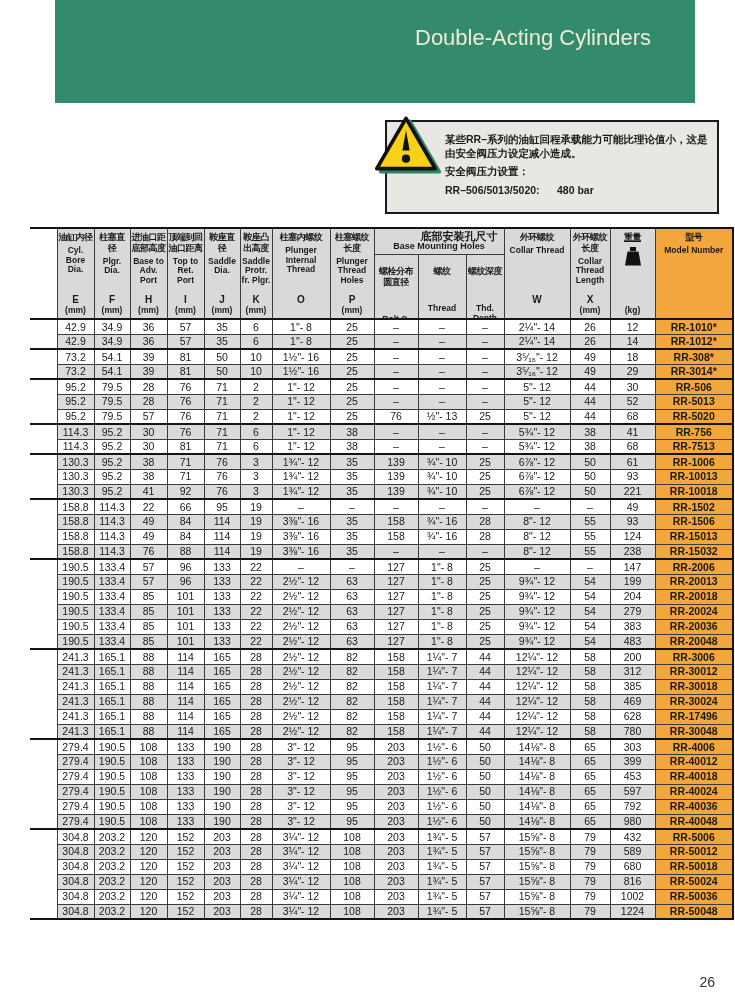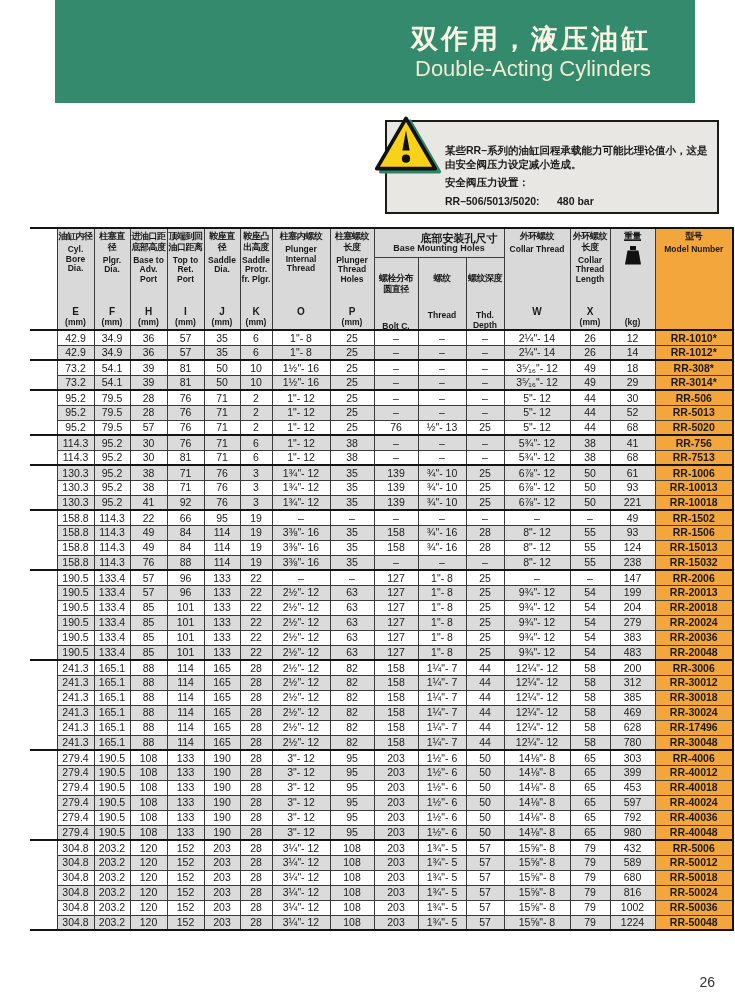--- a/index.html
+++ b/index.html
@@ -11,21 +11,21 @@
   .banner{
     position:absolute;left:55px;top:0;width:640px;height:103px;
     background:#348A6C;box-sizing:border-box;padding:24px 44px 0 0;text-align:right;
   }
   .banner .cn{font-size:27px;font-weight:bold;color:#FAF6E4;letter-spacing:3px;line-height:1.15;}
   .banner .en{font-size:22px;color:#EFEBD5;line-height:1.3;}
   
   .warnbox{
     position:absolute;left:385px;top:120px;width:334px;height:94px;
     background:#E8E7E3;border:2px solid #1a1a1a;box-sizing:border-box;
-    padding:21px 6px 4px 58px;font-size:10.5px;font-weight:bold;line-height:1.35;
+    padding:10px 6px 4px 58px;font-size:10.5px;font-weight:bold;line-height:1.35;
   }
   .warnbox .para{margin:0 0 4px 0;}
   .warnbox .subtitle{margin:0 0 5px 0;}
   .warnrow{display:flex;line-height:1.25;}
   .warnrow .wmodel{width:112px;}
   .warn-triangle{position:absolute;left:374px;top:115px;width:68px;height:62px;}
   .warn-triangle svg{filter:drop-shadow(4px 3px 0 #2E8467);}
   
   table.spec{
     position:absolute;left:30px;top:227px;width:703px;
@@ -36,21 +36,21 @@
     border:1px solid #3b3b3b;text-align:center;vertical-align:middle;
     padding:0 1px;box-sizing:border-box;overflow:hidden;
   }
   .spec thead th{background:#D9D9D9;}
   .spec thead tr:first-child th{border-top:2px solid #141414;}
   .spec thead th:not(.grouphead){border-bottom:2px solid #141414;}
   .spec thead tr:first-child{height:26px;}
   .spec thead tr:nth-child(2){height:65px;}
   .grouphead .gcn{font-size:11px;font-weight:bold;line-height:1.1;padding-left:40px;}
   .grouphead .gen{font-size:9px;line-height:1.1;}
-  .hstack{display:flex;flex-direction:column;align-items:center;height:100px;padding-top:2px;box-sizing:border-box;}
+  .hstack{display:flex;flex-direction:column;align-items:center;height:87px;padding-top:2px;box-sizing:border-box;}
   .subhead .hstack{height:44px;gap:24px;}
   .hstack .cn{font-size:9px;font-weight:bold;line-height:1.2;letter-spacing:-0.5px;}
   .hstack .en{font-size:8.5px;line-height:1.15;margin-top:3px;}
   .hstack .sp{flex:1;}
   .hstack .letter{font-size:10px;font-weight:bold;line-height:1.1;}
   .hstack .unit{font-size:8.5px;line-height:1.3;height:12px;}
   .hstack .cn.u-line{text-decoration:underline;}
   .wicon svg{display:block;margin:4px auto 0 auto;}
   .spec tbody td{height:15px;line-height:1;}
   .spec tbody tr:nth-child(even) td{background:#DBDBDB;}
@@ -61,21 +61,20 @@
   .spec thead th.margin{border-top:2px solid #141414;border-bottom:2px solid #141414;}
   .spec tbody tr.group-start td.margin{border-top:2px solid #141414;}
   .spec tbody tr:last-child td.margin{border-bottom:2px solid #141414;}
   
   .pagenum{position:absolute;right:20px;bottom:14px;font-size:14px;color:#333;}
 </style>
 </head>
 <body>
 
 <div class="banner">
-  <div class="cn">双作用，液压油缸</div>
   <div class="en">Double-Acting Cylinders</div>
 </div>
 
 <div class="warnbox">
   <p class="para">某些RR–系列的油缸回程承载能力可能比理论值小，这是由安全阀压力设定减小造成。</p>
   <p class="subtitle">安全阀压力设置：</p>
   <div class="warnrow">
     <span class="wmodel">RR–506/5013/5020:</span>
     <span>480 bar</span>
   </div>

